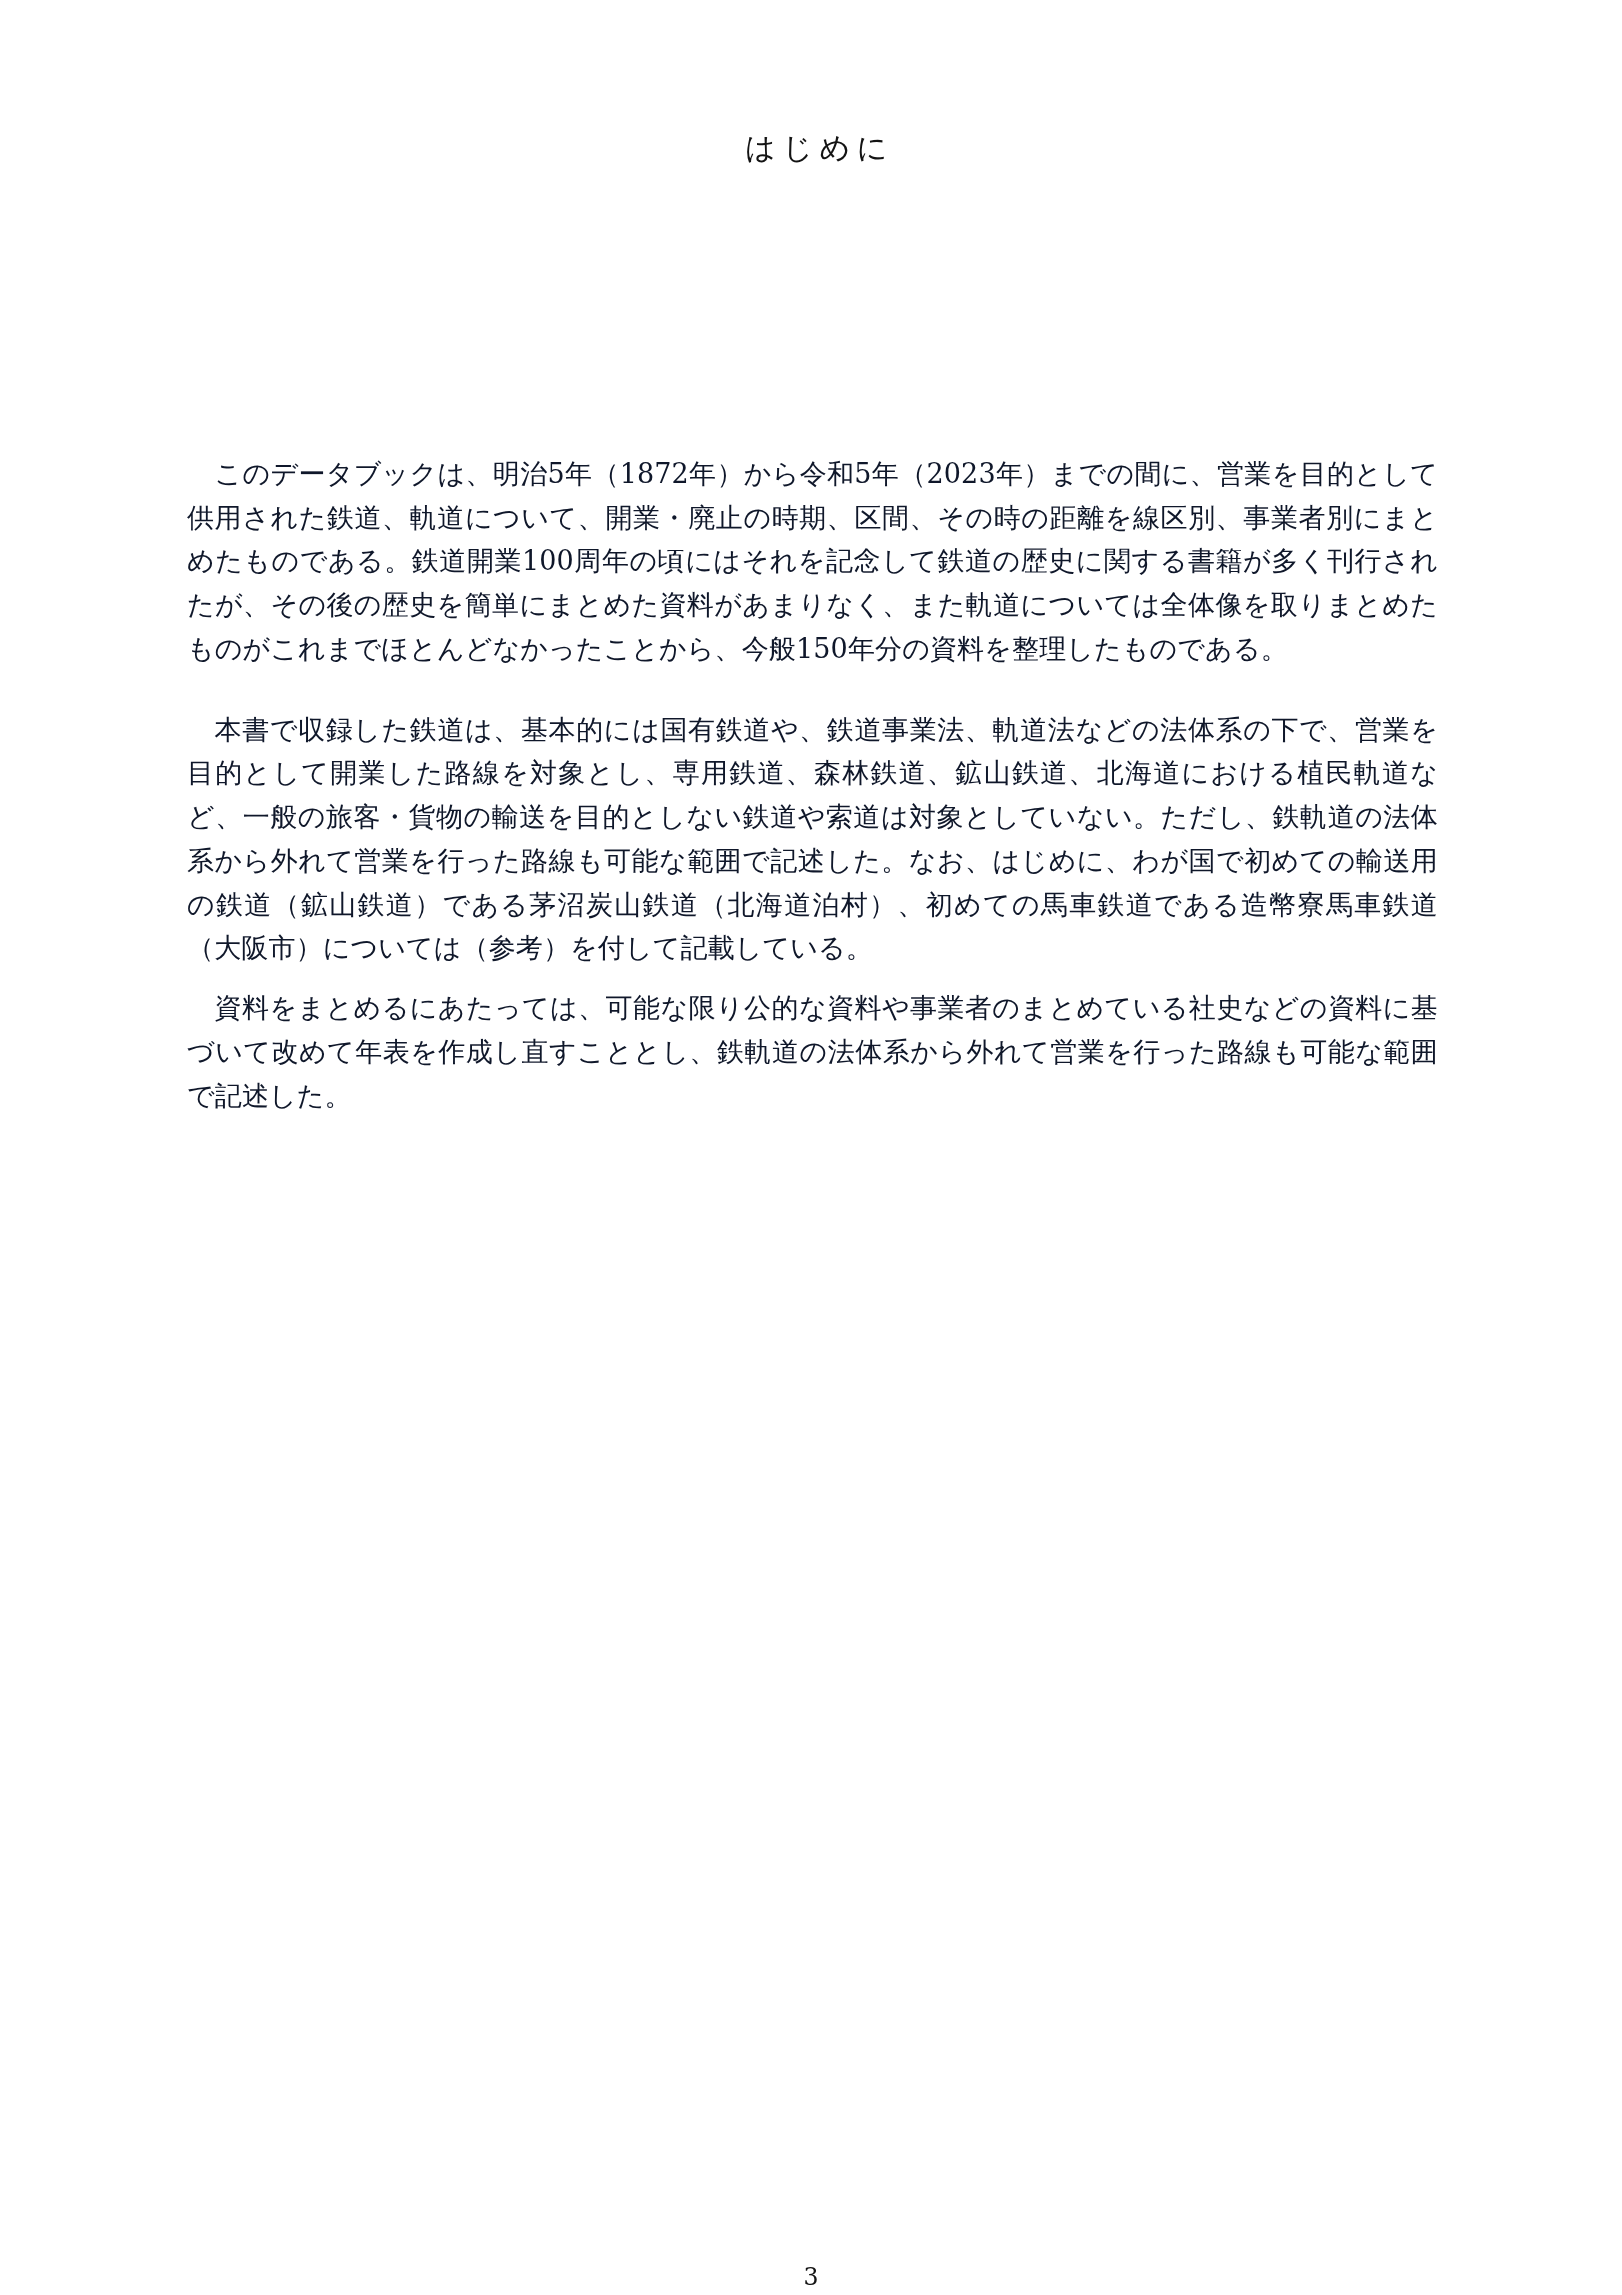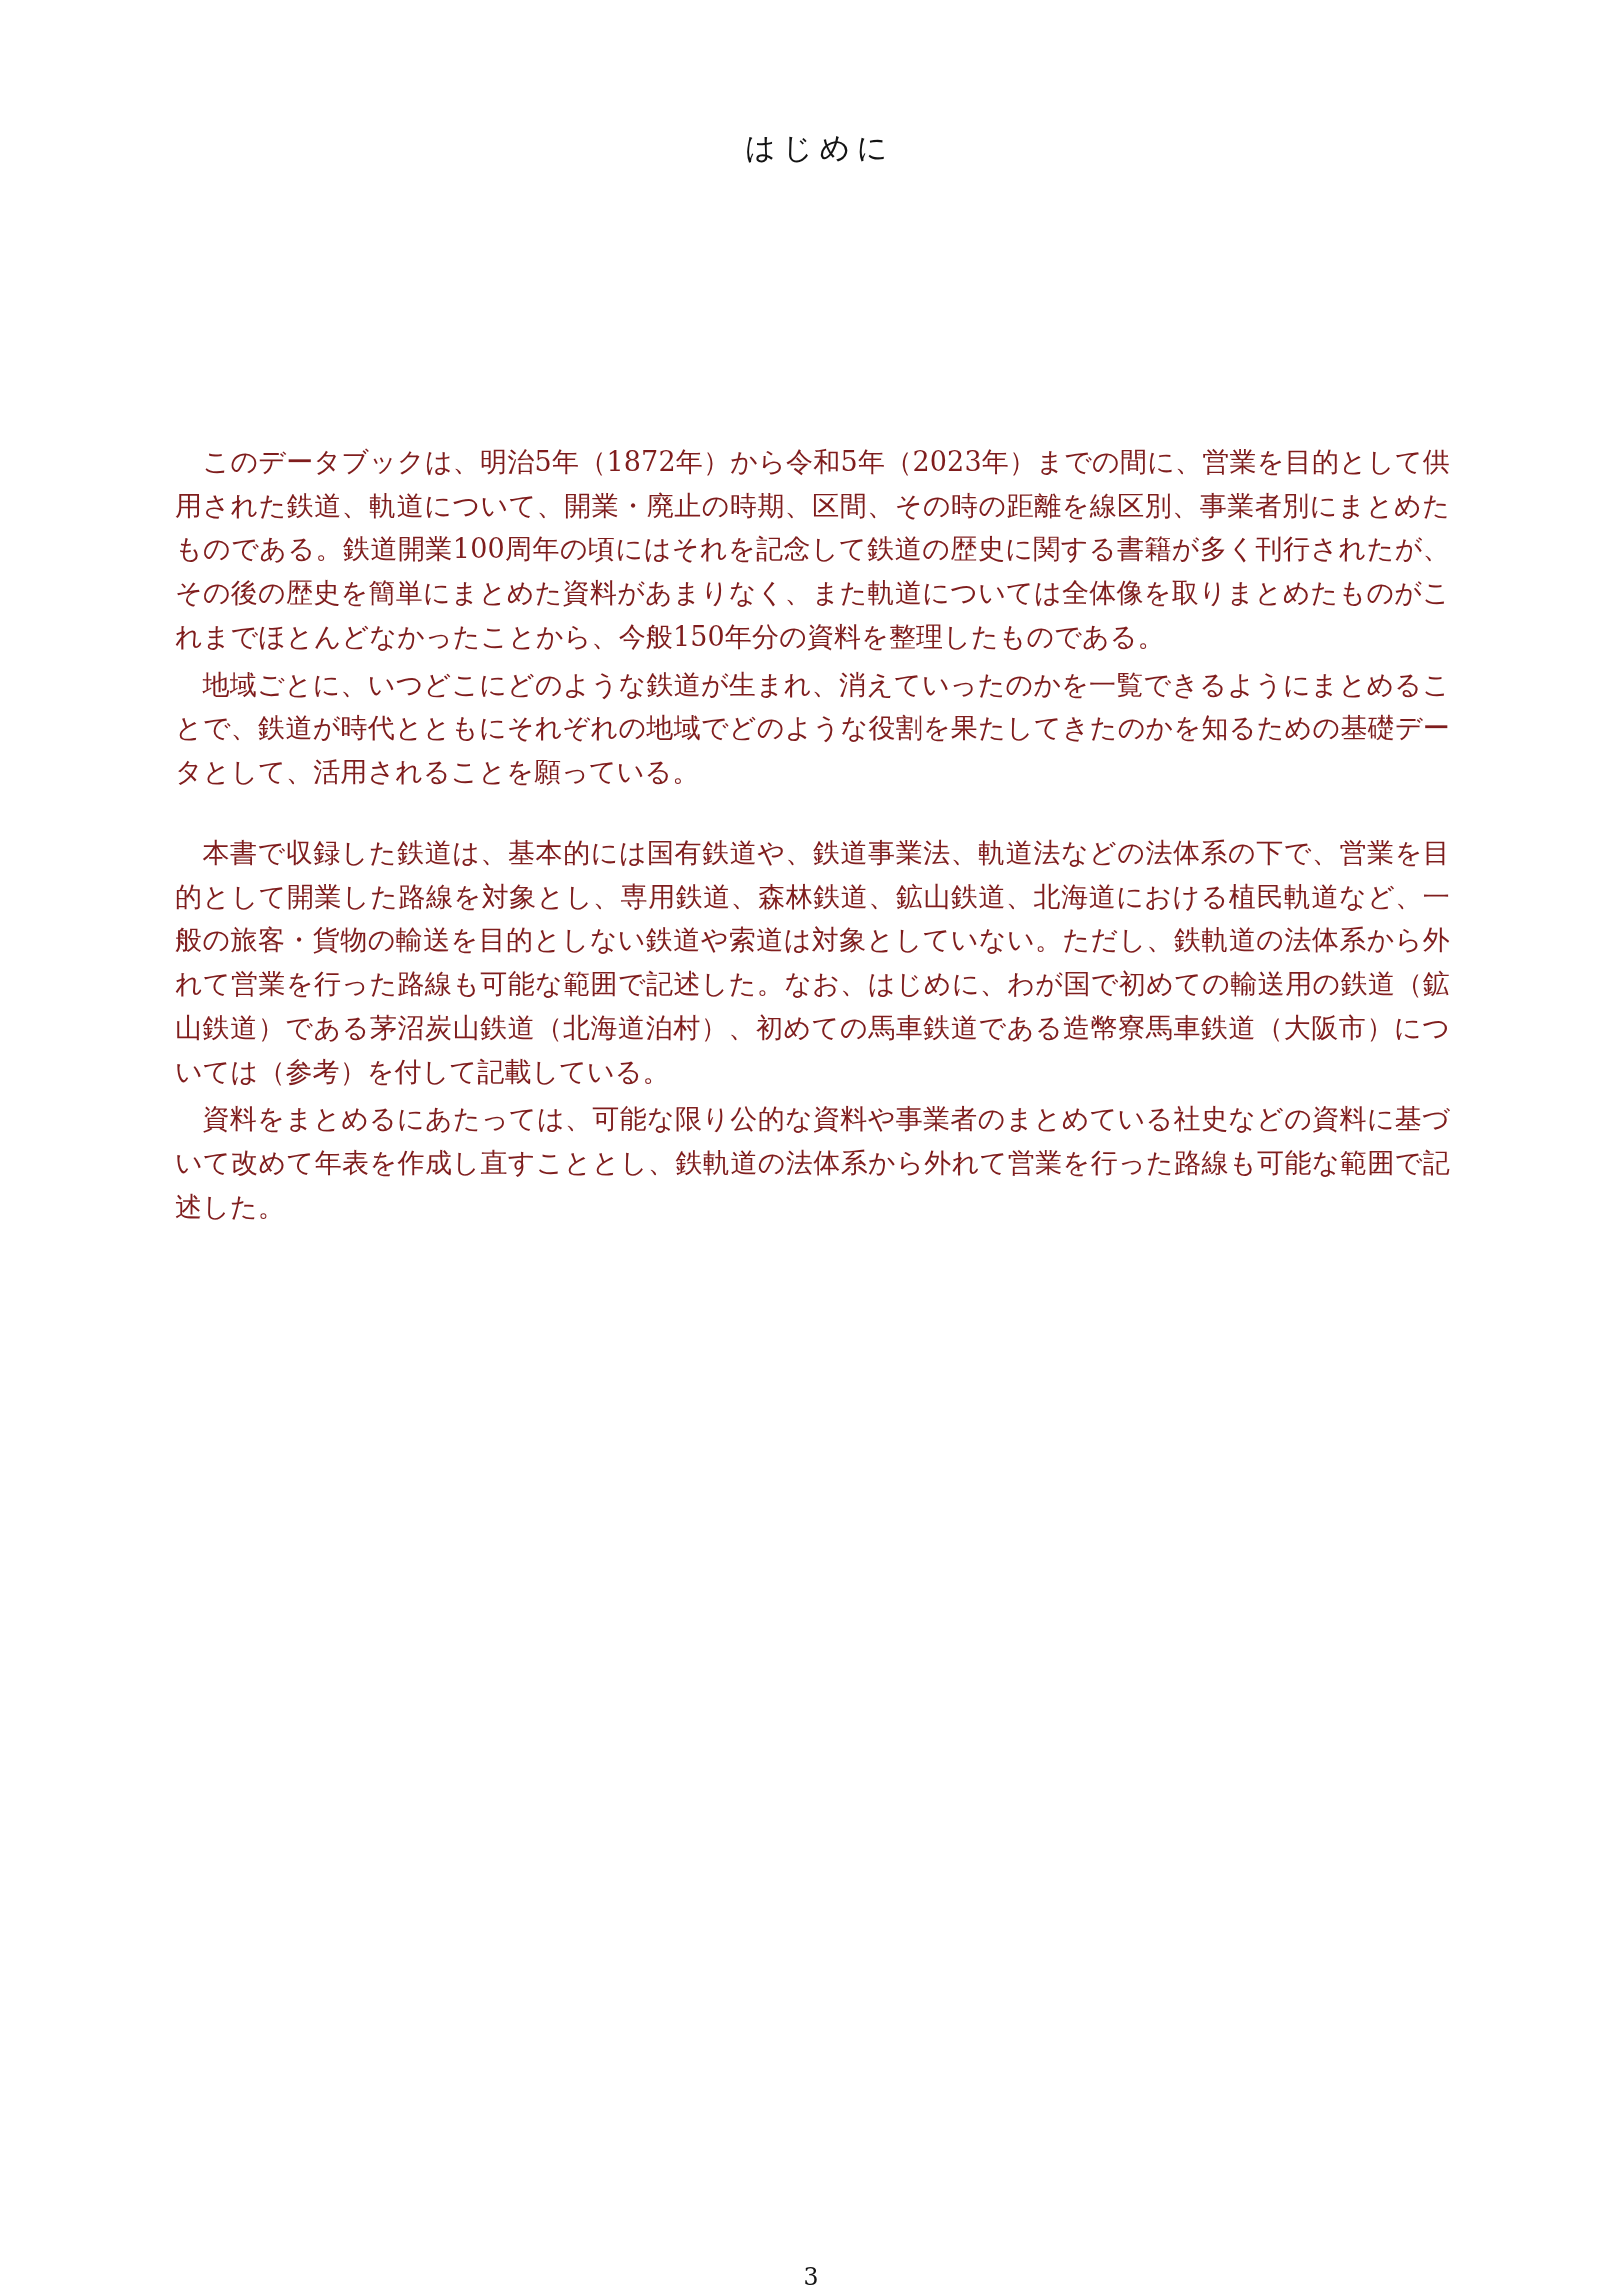--- a/index.html
+++ b/index.html
@@ -32,27 +32,27 @@
     color: #131313;
     padding-left: 17px;
   }
   .body-area {
     position: absolute;
     left: 171px;
     top: 308px;
     width: 1283px;
   }
   p.para {
-    margin: 4px;
+    margin: 16px;
     font-size: 27px;
     line-height: 1.62;
     text-align: justify;
     text-justify: inter-character;
     text-indent: 27.5px;
-    color: #7f1d1d;
+    color: #0f172a;
     letter-spacing: 0.005em;
   }
   p.para.gap {
     margin-top: 37px;
   }
   .page-number {
     position: absolute;
     left: 0;
     right: 0;
     top: 2135px;
@@ -63,21 +63,20 @@
 </style>
 </head>
 <body>
 
 <div class="page">
 
   <h1 class="doc-title">はじめに</h1>
 
   <div class="body-area">
     <p class="para">このデータブックは、明治5年（1872年）から令和5年（2023年）までの間に、営業を目的として供用された鉄道、軌道について、開業・廃止の時期、区間、その時の距離を線区別、事業者別にまとめたものである。鉄道開業100周年の頃にはそれを記念して鉄道の歴史に関する書籍が多く刊行されたが、その後の歴史を簡単にまとめた資料があまりなく、また軌道については全体像を取りまとめたものがこれまでほとんどなかったことから、今般150年分の資料を整理したものである。</p>
-    <p class="para">地域ごとに、いつどこにどのような鉄道が生まれ、消えていったのかを一覧できるようにまとめることで、鉄道が時代とともにそれぞれの地域でどのような役割を果たしてきたのかを知るための基礎データとして、活用されることを願っている。</p>
     <p class="para gap">本書で収録した鉄道は、基本的には国有鉄道や、鉄道事業法、軌道法などの法体系の下で、営業を目的として開業した路線を対象とし、専用鉄道、森林鉄道、鉱山鉄道、北海道における植民軌道など、一般の旅客・貨物の輸送を目的としない鉄道や索道は対象としていない。ただし、鉄軌道の法体系から外れて営業を行った路線も可能な範囲で記述した。なお、はじめに、わが国で初めての輸送用の鉄道（鉱山鉄道）である茅沼炭山鉄道（北海道泊村）、初めての馬車鉄道である造幣寮馬車鉄道（大阪市）については（参考）を付して記載している。</p>
     <p class="para">資料をまとめるにあたっては、可能な限り公的な資料や事業者のまとめている社史などの資料に基づいて改めて年表を作成し直すこととし、鉄軌道の法体系から外れて営業を行った路線も可能な範囲で記述した。</p>
   </div>
 
   <div class="page-number">3</div>
 
 </div>
 
 
 </body></html>

